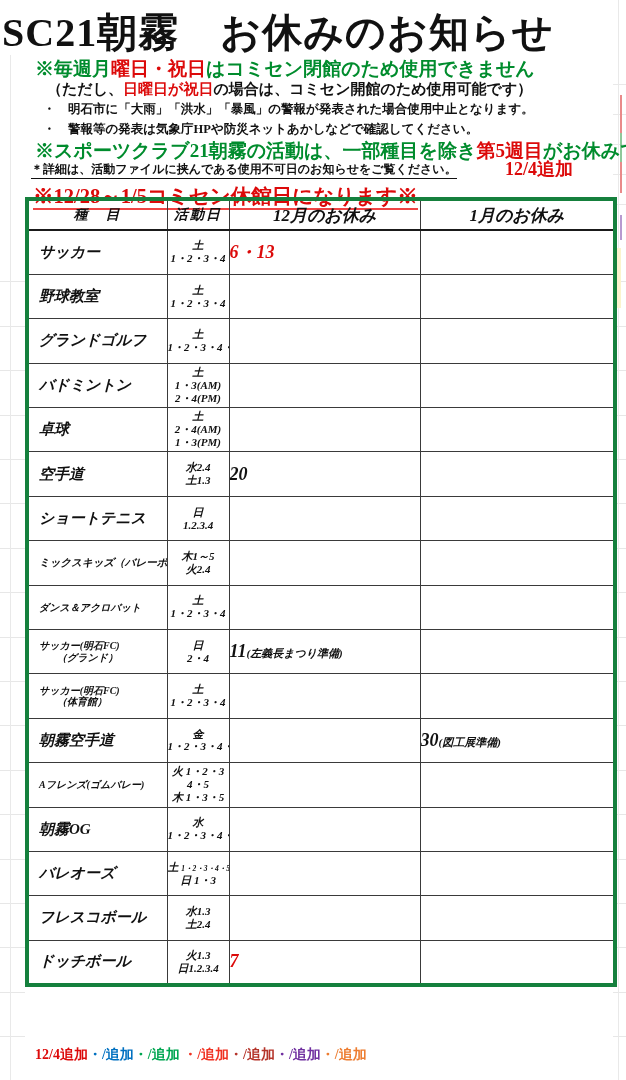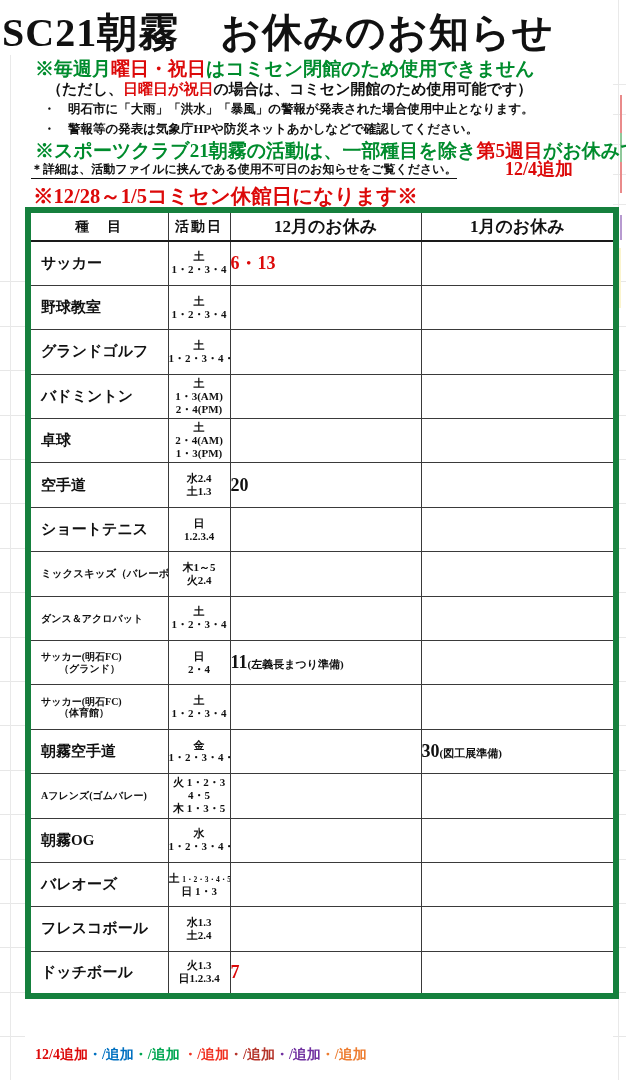--- a/index.html
+++ b/index.html
@@ -41,23 +41,24 @@
   #b2 { left:43px; top:121px; font-size:12.5px; }
   #n3 { left:35px; top:138px; font-size:19px; }
   #detail { left:31px; top:161px; font-size:12px; }
   #detail span { border-bottom:1.5px solid #111; padding-bottom:2px; }
   #added { left:505px; top:157px; font-size:18px; color:#dc0a0a; }
   #closure { left:33px; top:182px; font-size:20.5px; color:#dc0a0a; }
   #closure span { border-bottom:2px solid #ef4444; padding-bottom:1px; }
 
   
   #holiday-table {
-    position:absolute; left:25px; top:207px; width:588px;
+    position:absolute; left:25px; top:197px; width:588px;
     border-collapse:collapse; table-layout:fixed;
-    border:6px solid #15803d;
+    border:4px solid #15803d;
+    font-style:italic;
   }
   #holiday-table td, #holiday-table th { border:1px solid #3a3a3a; vertical-align:middle; overflow:hidden; }
   #holiday-table thead th { height:31px; font-weight:bold; border-bottom:2px solid #1a1a1a; }
   #holiday-table tbody tr { height:44.4px; }
   th.h-small { font-size:14px; letter-spacing:2px; }
   th.h-month { font-size:17px; }
   td.c-name { text-align:left; padding-left:10px; font-weight:bold; font-size:15px; line-height:1.15; white-space:nowrap; }
   td.c-name.mid { font-size:10px; }
   td.c-name.small { font-size:10.5px; }
   td.c-name .line2 { display:block; padding-left:18px; }

